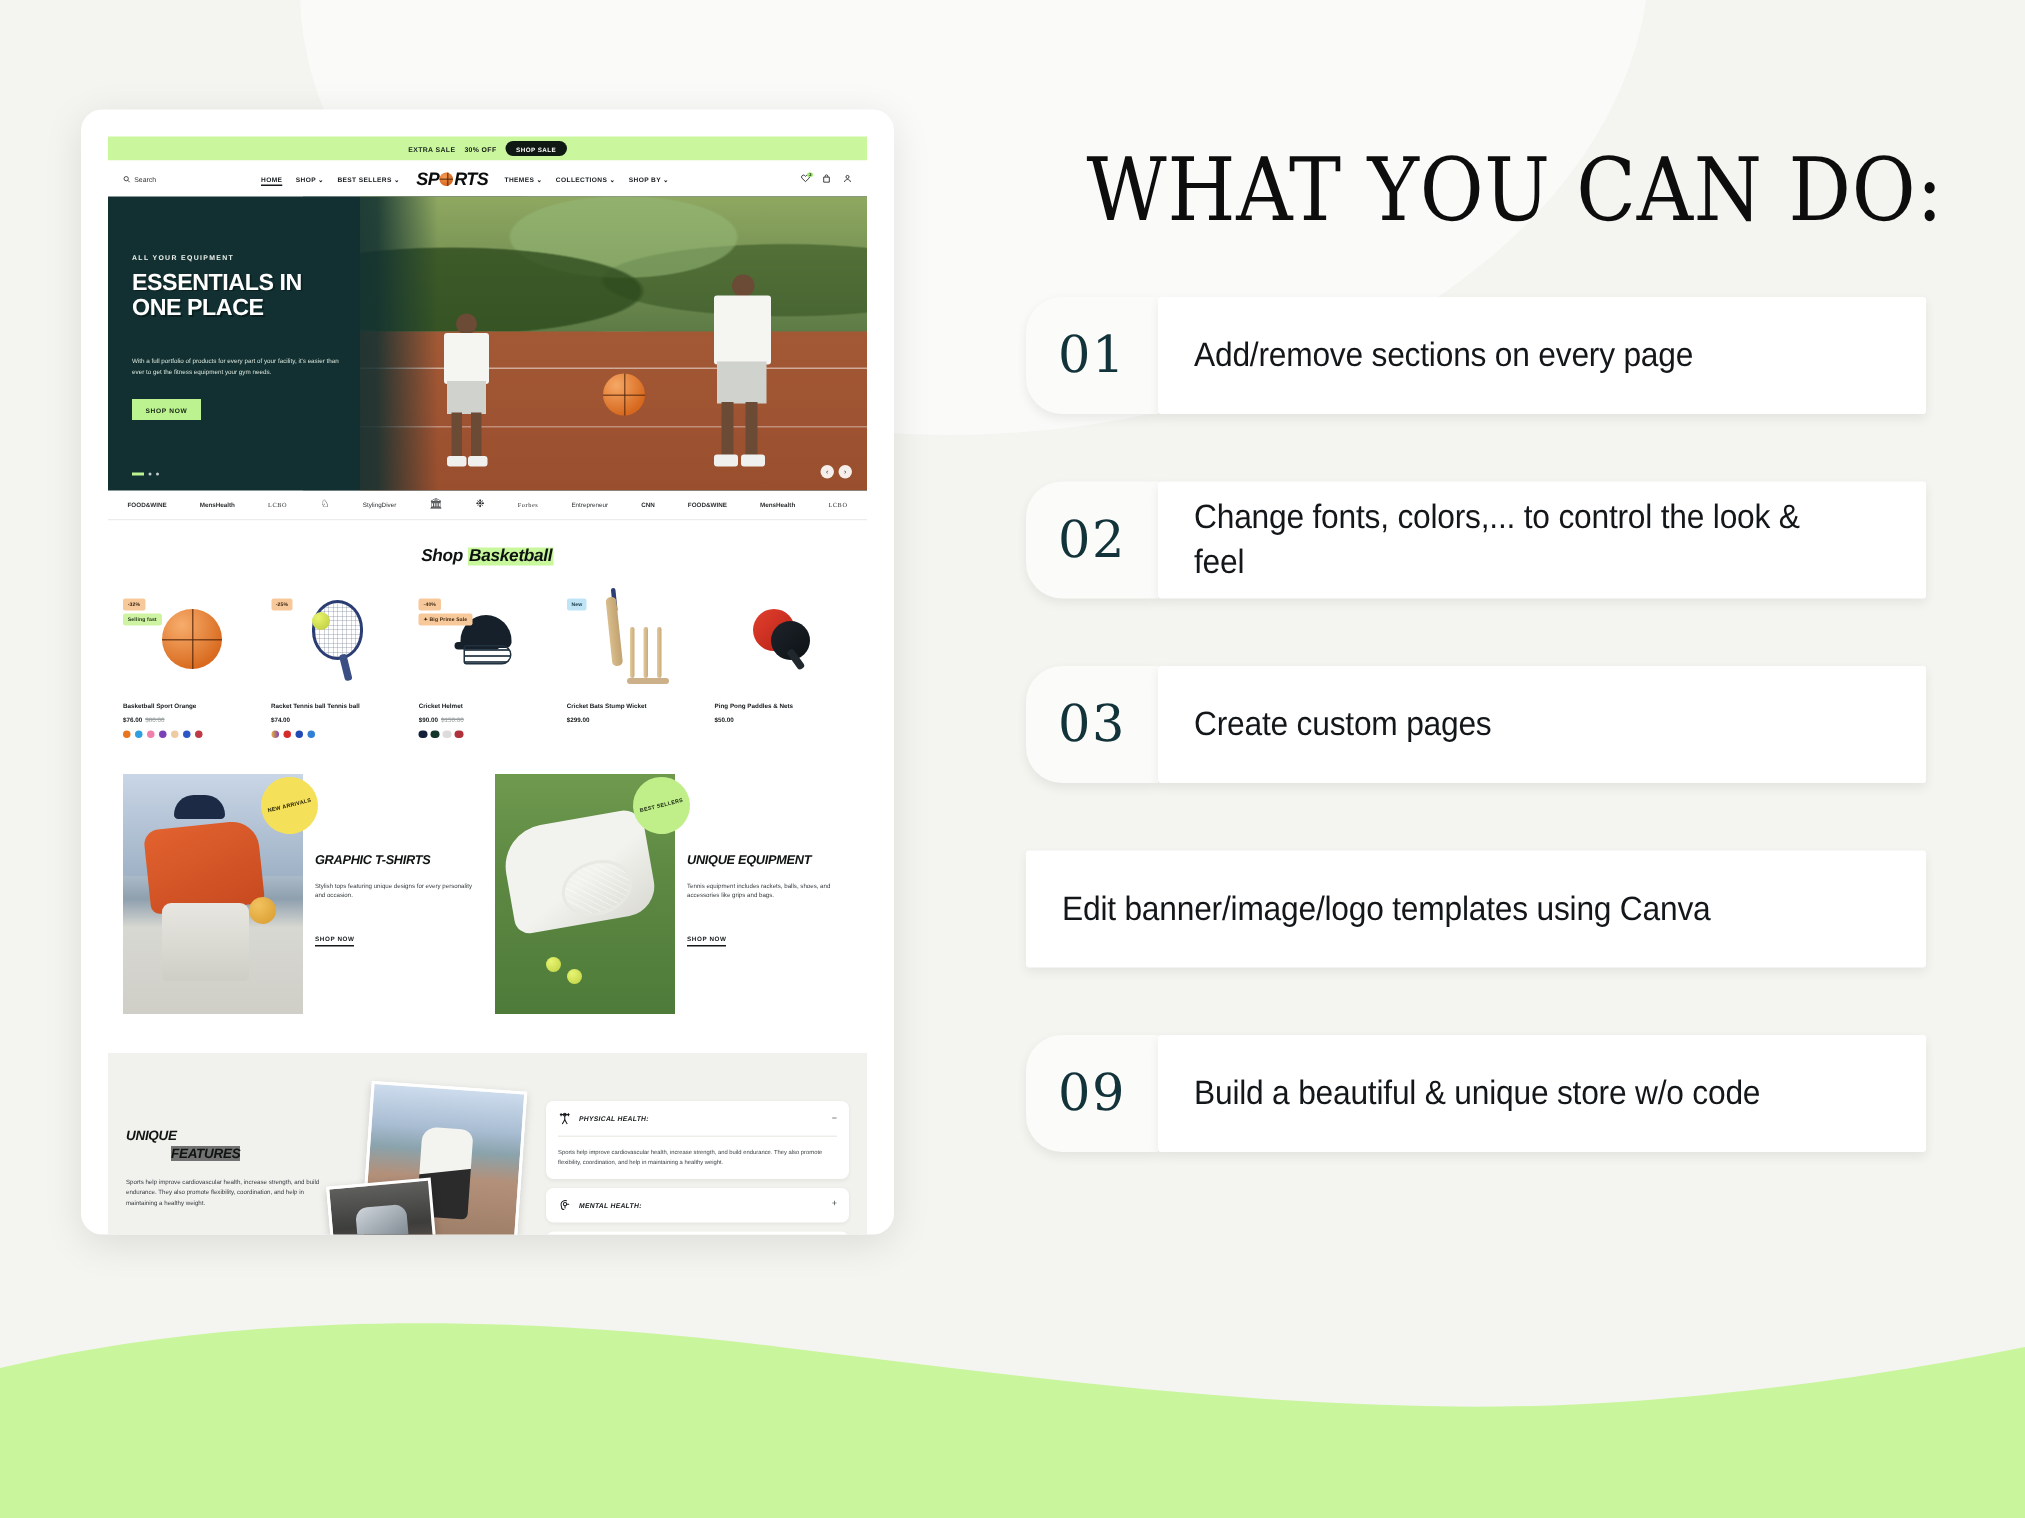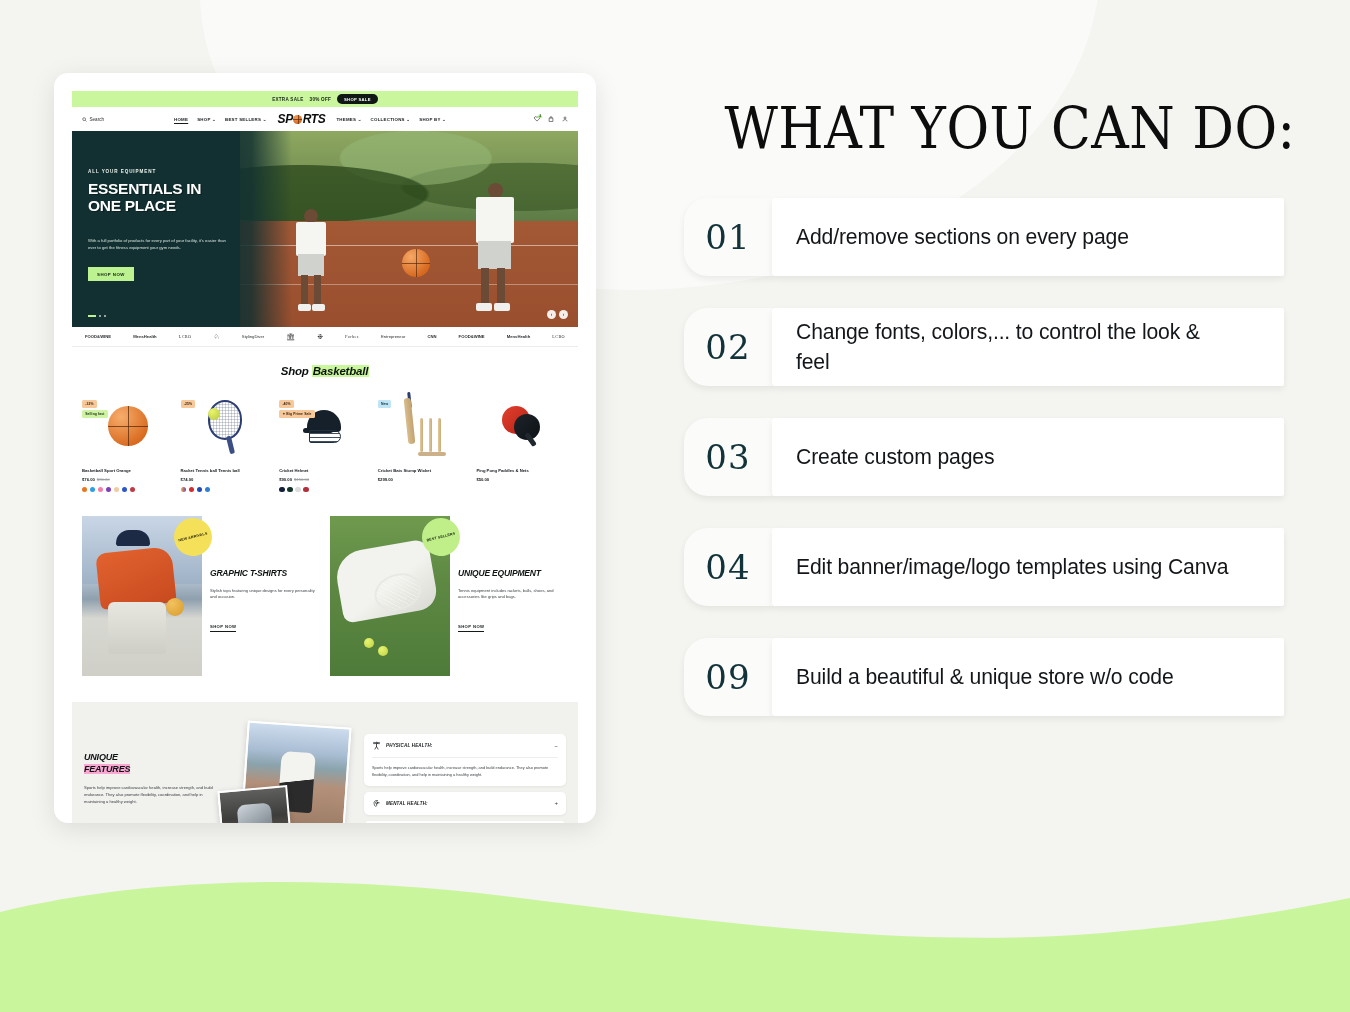--- a/index.html
+++ b/index.html
@@ -46,21 +46,21 @@
     transform-origin: center top;
   }
 
   .feature-list {
     position: absolute; left: 8px; top: 198px;
     width: 600px;
   }
   .feature-row {
     position: relative;
     height: 78px;
-    margin-bottom: 32px;
+    margin-bottom: 45px;
     display: flex;
     align-items: stretch;
   }
   .feature-num {
     width: 88px; flex: 0 0 88px;
     background: #fbfbf9;
     border-radius: 24px 0 0 24px;
     box-shadow: 0 3px 7px rgba(0,0,0,.07);
     display: flex; align-items: center; justify-content: center;
     font-family: "DejaVu Serif", "Liberation Serif", serif;
@@ -448,21 +448,21 @@
   .uf {
     background: #f1f1ee; padding: 28px 12px 24px;
     display: flex; gap: 4px; position: relative;
   }
   .uf-left { width: 132px; flex: 0 0 132px; padding-top: 22px; }
   .uf-title {
     font-size: 9px; font-weight: 800; font-style: italic;
     line-height: 1.25; letter-spacing: -.2px;
     color: #0f1413; margin-bottom: 10px;
   }
-  .uf-title .hl { background: #f9a8d4; }
+  .uf-title .hl { background: #737373; margin-left: 30px; }
   .uf-desc { font-size: 4.1px; line-height: 1.68; color: #3a4043; margin-bottom: 14px; }
   .uf-mid { width: 140px; flex: 0 0 140px; position: relative; height: 150px; }
   .uf-photo-a {
     position: absolute; left: 24px; top: -6px; width: 104px; height: 106px;
     background: linear-gradient(180deg,#cddced 0%,#a8bcd2 26%,#8aa3ac 40%,#b3907a 58%,#9c7c66 100%);
     border: 2px solid #fff; box-shadow: 0 2px 6px rgba(0,0,0,.15);
     transform: rotate(4deg); overflow: hidden;
   }
   .uf-photo-a .figure {
     position: absolute; left: 34px; top: 26px; width: 34px; height: 60px;
@@ -532,21 +532,20 @@
     </div>
 
     <div class="feature-row">
       <div class="feature-num">03</div>
       <div class="feature-body">
         <div class="feature-text">Create custom pages</div>
       </div>
     </div>
 
     <div class="feature-row">
-      <div class="feature-num">04</div>
       <div class="feature-body">
         <div class="feature-text">Edit banner/image/logo templates using Canva</div>
       </div>
     </div>
 
     <div class="feature-row">
       <div class="feature-num">09</div>
       <div class="feature-body">
         <div class="feature-text">Build a beautiful &amp; unique store w/o code</div>
       </div>

